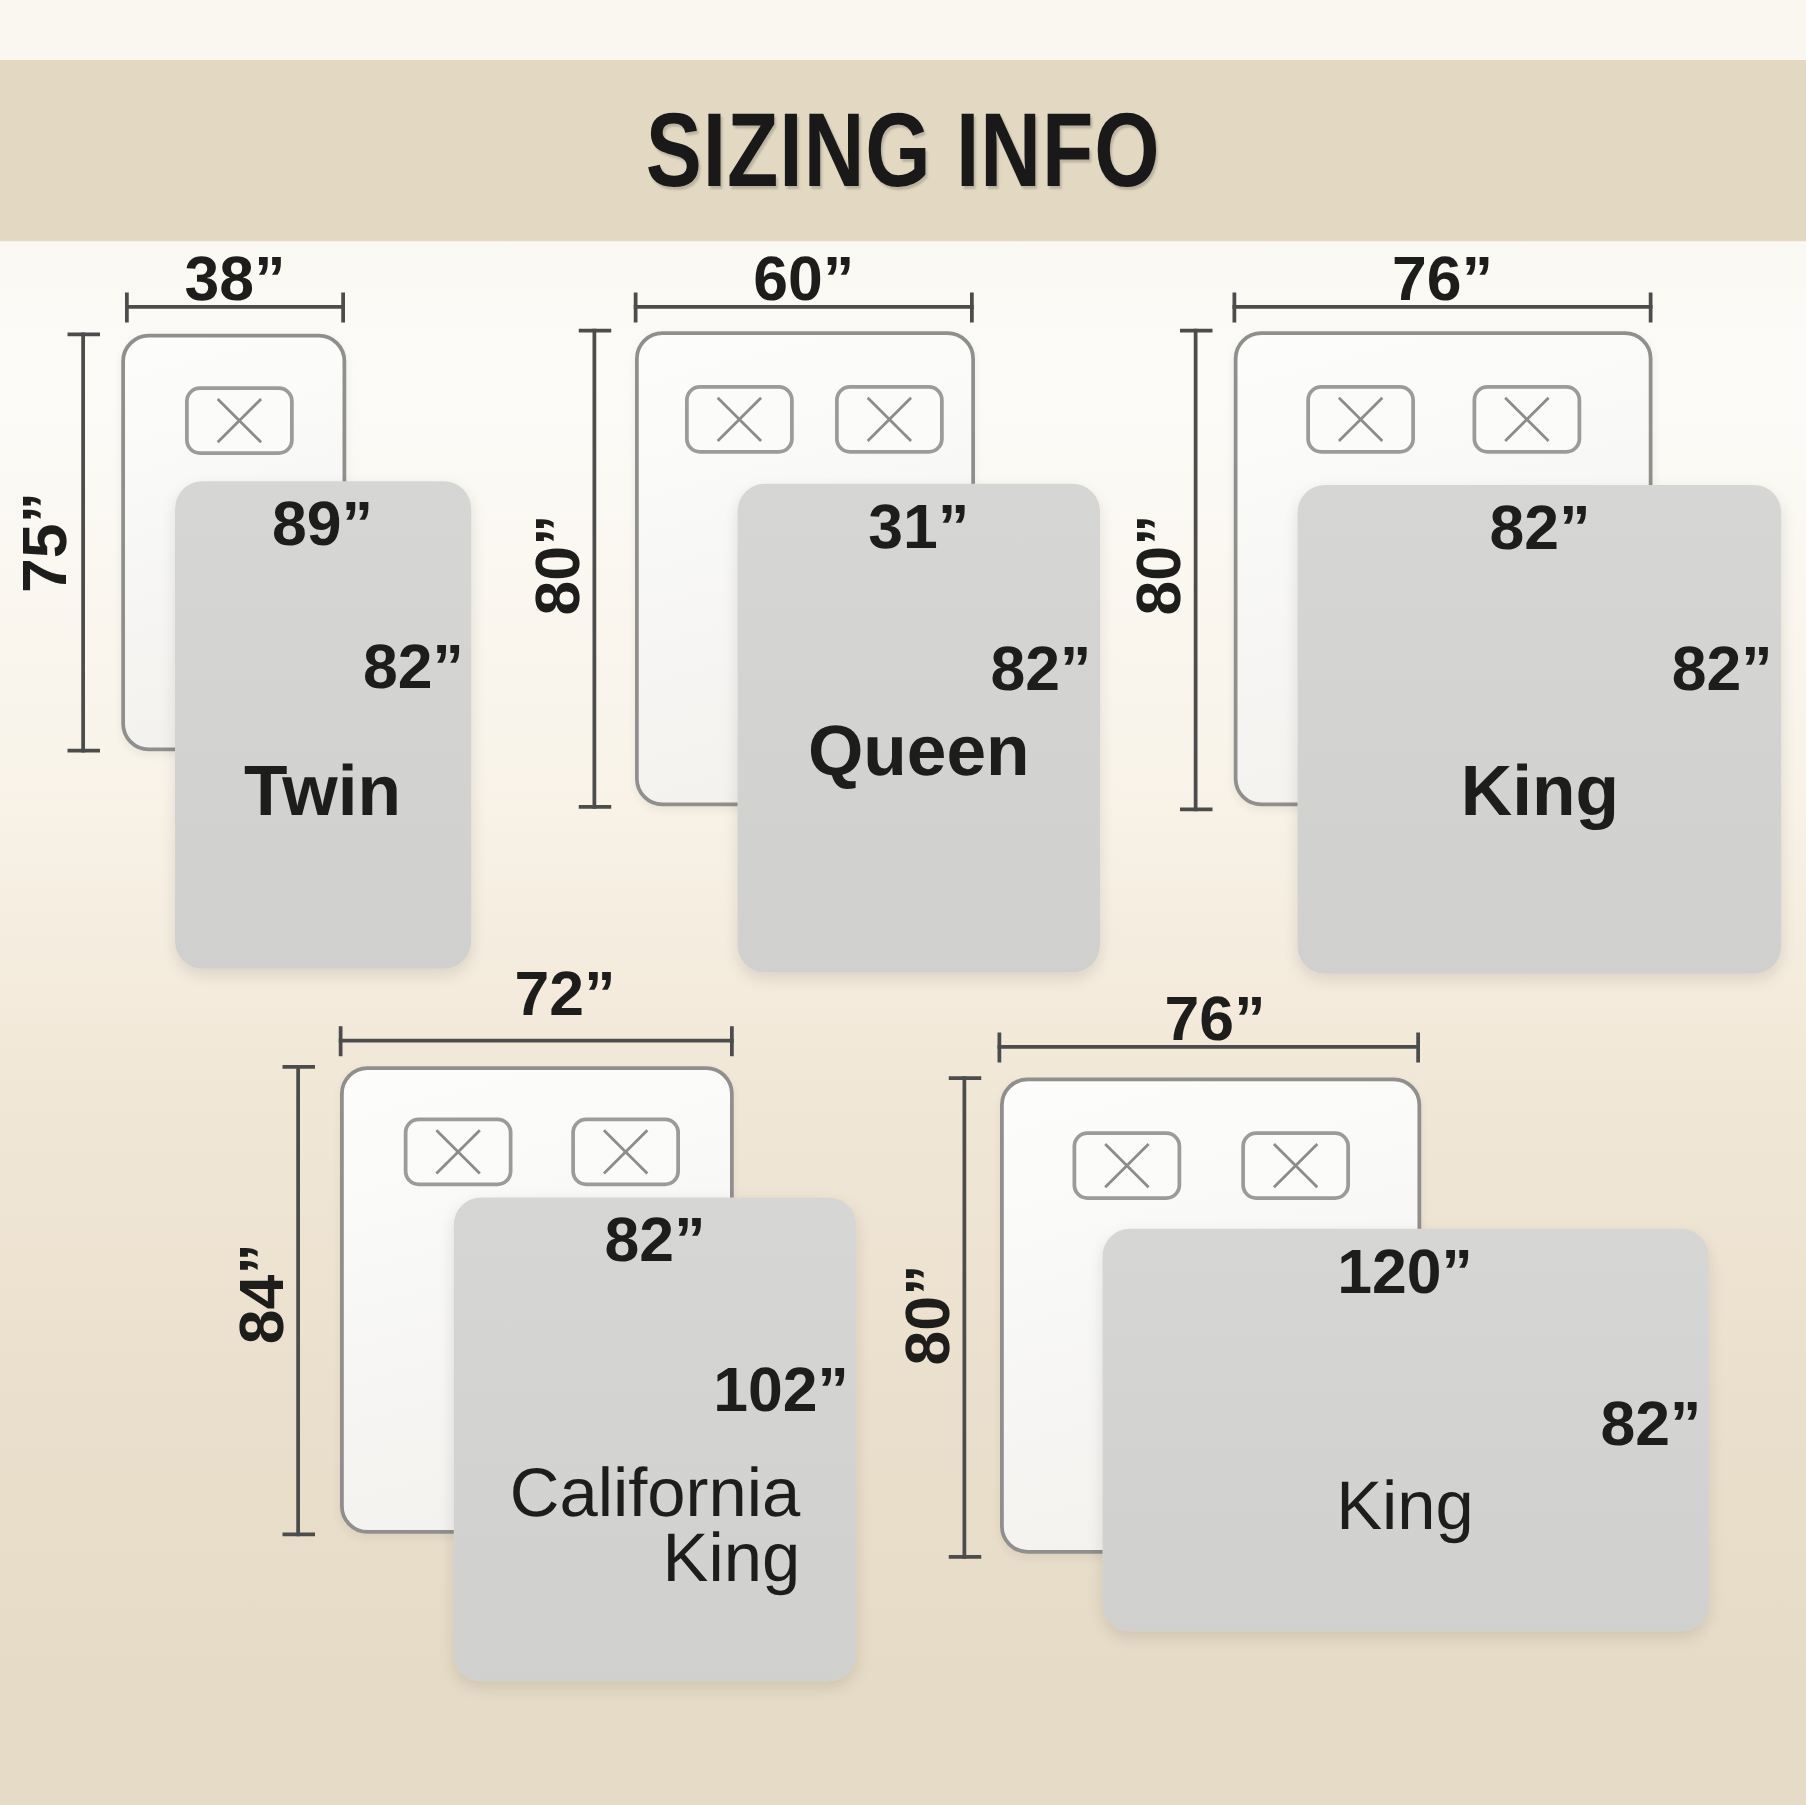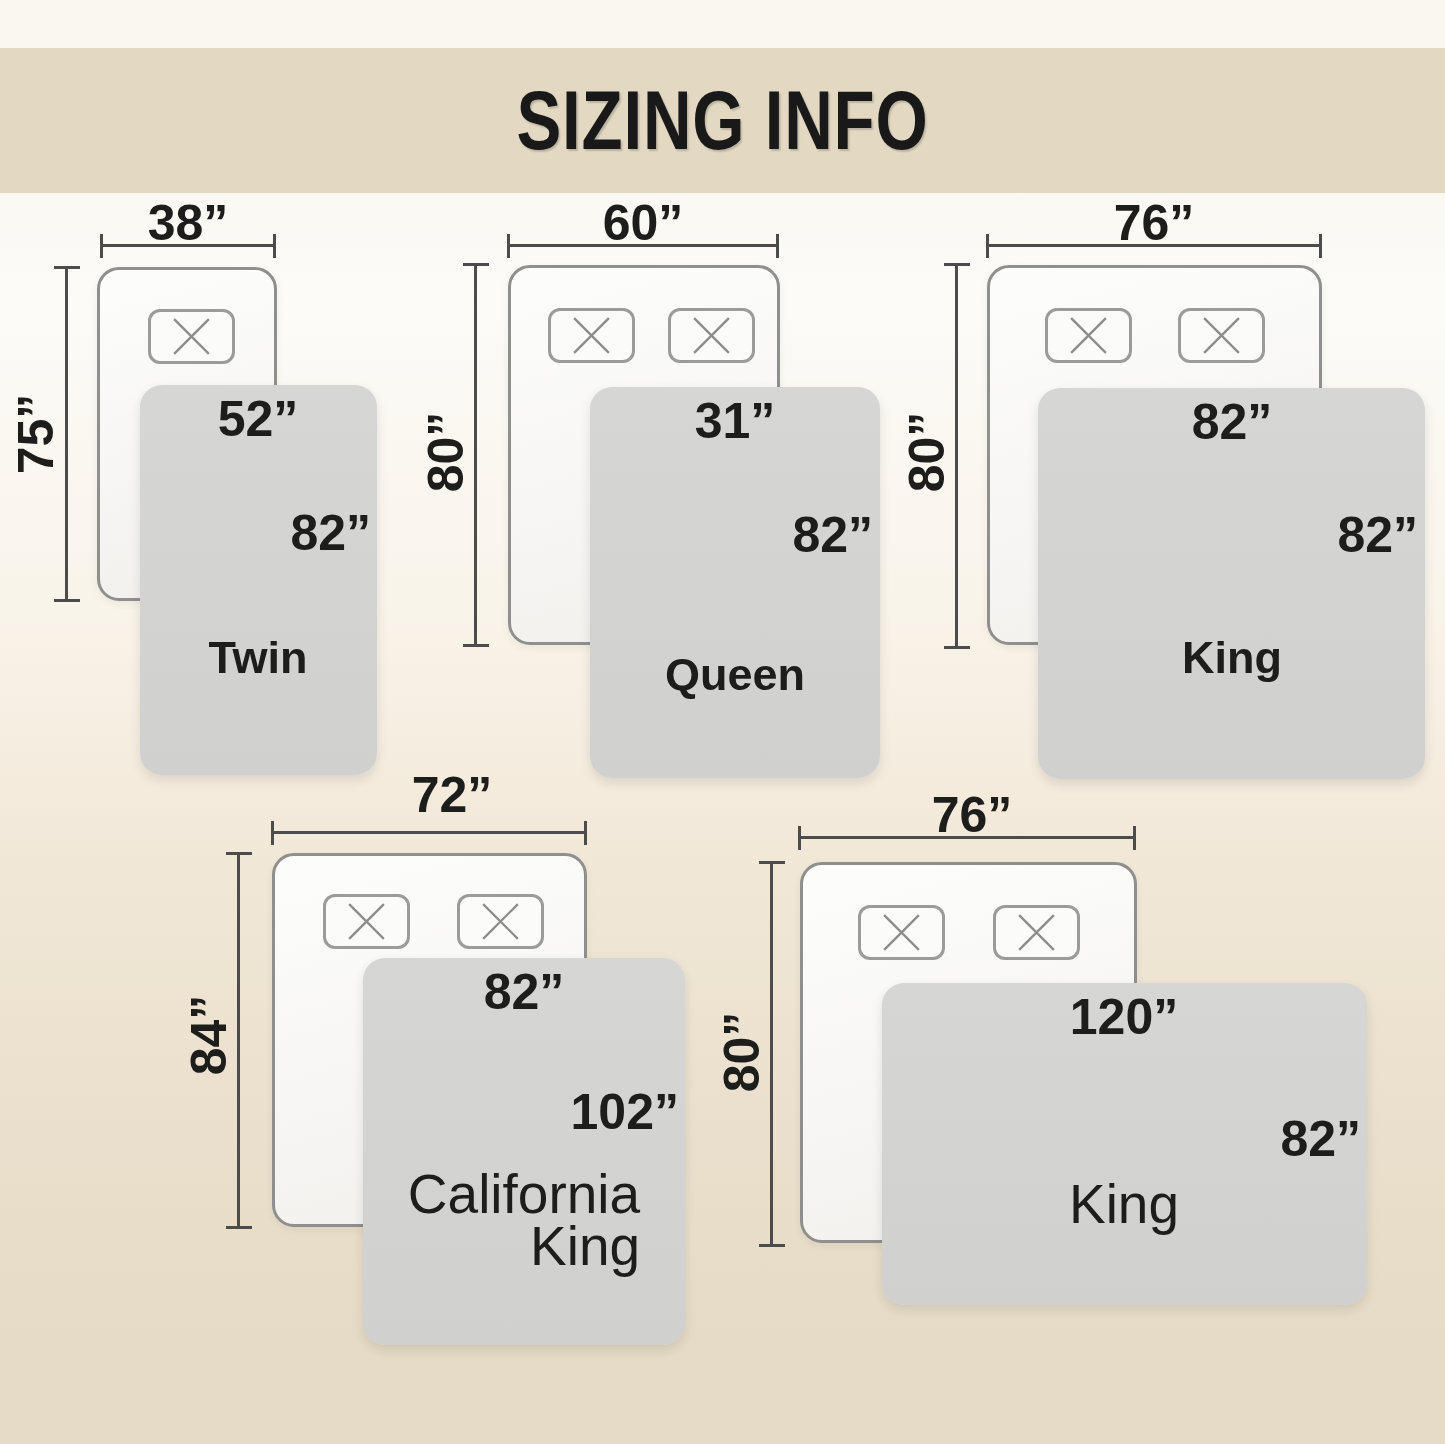--- a/index.html
+++ b/index.html
@@ -39,21 +39,21 @@
   .blanket{
     position:absolute;z-index:3;border-radius:22px;
     background:linear-gradient(180deg,#d6d6d5,#d0d0cf);
     box-shadow:0 5px 12px rgba(0,0,0,0.10);
   }
   
   .num{position:absolute;font-size:50px;font-weight:700;color:#1d1d1b;white-space:nowrap;z-index:4;}
   .center{transform:translateX(-50%);}
   .rightal{transform:translateX(-100%);}
   .vrot{transform:translate(-50%,-50%) rotate(-90deg);}
-  .bed-name{position:absolute;font-size:45px;font-weight:700;color:#1d1d1b;white-space:nowrap;z-index:4;transform:translateX(-50%);margin-top:32px;}
+  .bed-name{position:absolute;font-size:57px;font-weight:700;color:#1d1d1b;white-space:nowrap;z-index:4;transform:translateX(-50%);}
   .bed-name2{position:absolute;font-size:55px;font-weight:400;color:#1d1d1b;z-index:4;transform:translateX(-50%);text-align:right;line-height:52px;white-space:nowrap;}
 </style>
 </head>
 <body>
 
 <div class="canvas">
 
   <div class="band top">
     <span class="title">SIZING INFO</span>
   </div>
@@ -72,21 +72,21 @@
     </div>
     <div class="num vrot" style="left:36px;top:434px;">75”</div>
     <div class="mattress" style="left:97px;top:267px;width:180px;height:334px;"></div>
     <div class="pillow" style="left:148px;top:309px;">
       <svg viewBox="0 0 87 55">
         <line x1="24" y1="8" x2="63" y2="47" stroke="#8c8c8c" stroke-width="2.5"></line>
         <line x1="63" y1="8" x2="24" y2="47" stroke="#8c8c8c" stroke-width="2.5"></line>
       </svg>
     </div>
     <div class="blanket" style="left:140px;top:385px;width:237px;height:390px;"></div>
-    <div class="num center" style="left:258px;top:390px;">52”</div>
+    <div class="num center" style="left:258px;top:390px;">89”</div>
     <div class="num rightal" style="left:371px;top:504px;">82”</div>
     <div class="bed-name" style="left:258px;top:600px;">Twin</div>
   </div>
 
   <div>
     <div class="hdim" style="left:507px;top:234px;width:272px;">
       <div class="tickv" style="left:0;"></div>
       <div class="hline"></div>
       <div class="tickv" style="right:0;"></div>
     </div>
@@ -106,21 +106,21 @@
     </div>
     <div class="pillow" style="left:668px;top:308px;">
       <svg viewBox="0 0 87 55">
         <line x1="24" y1="8" x2="63" y2="47" stroke="#8c8c8c" stroke-width="2.5"></line>
         <line x1="63" y1="8" x2="24" y2="47" stroke="#8c8c8c" stroke-width="2.5"></line>
       </svg>
     </div>
     <div class="blanket" style="left:590px;top:387px;width:290px;height:391px;"></div>
     <div class="num center" style="left:735px;top:392px;">31”</div>
     <div class="num rightal" style="left:873px;top:506px;">82”</div>
-    <div class="bed-name" style="left:735px;top:617px;">Queen</div>
+    <div class="bed-name" style="left:735px;top:568px;">Queen</div>
   </div>
 
   <div>
     <div class="hdim" style="left:986px;top:234px;width:336px;">
       <div class="tickv" style="left:0;"></div>
       <div class="hline"></div>
       <div class="tickv" style="right:0;"></div>
     </div>
     <div class="num center" style="left:1154px;top:194px;">76”</div>
     <div class="vdim" style="left:944px;top:263px;height:386px;">

